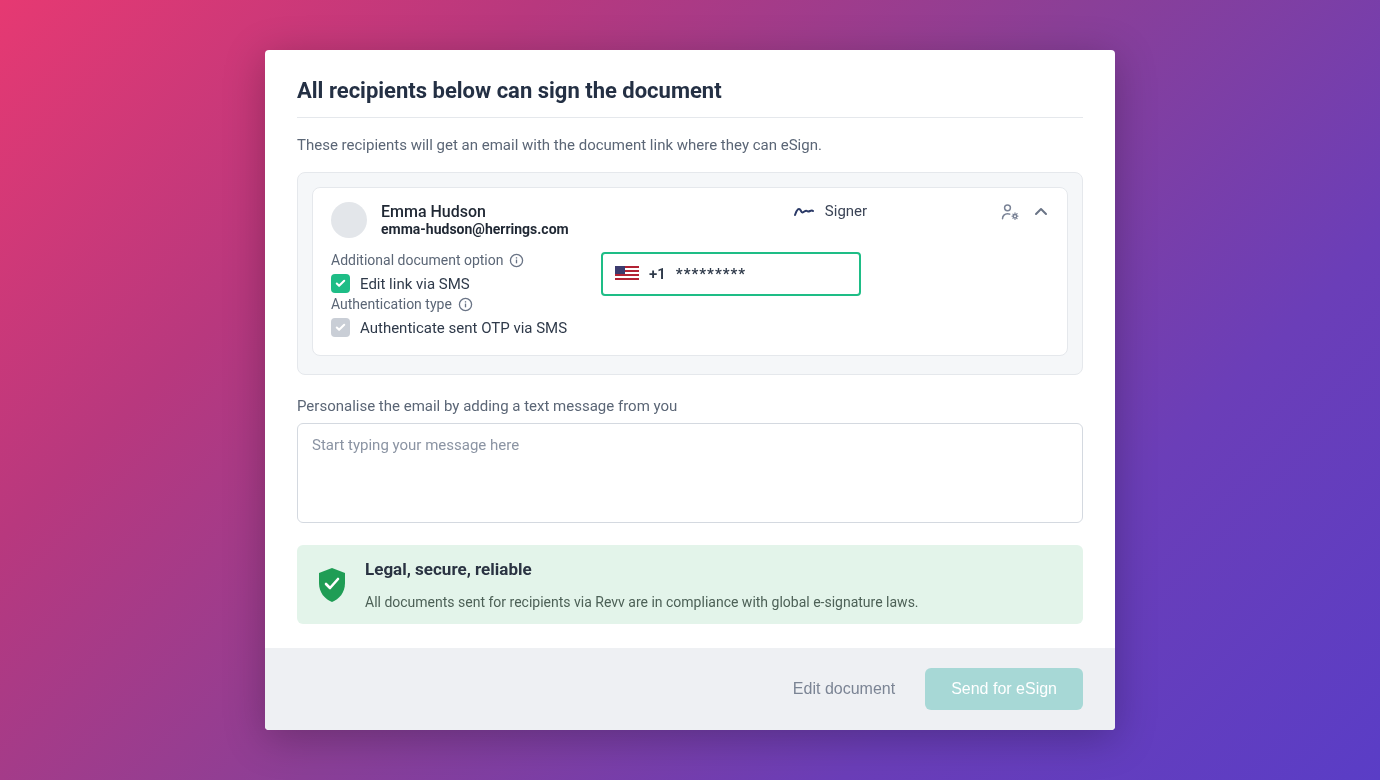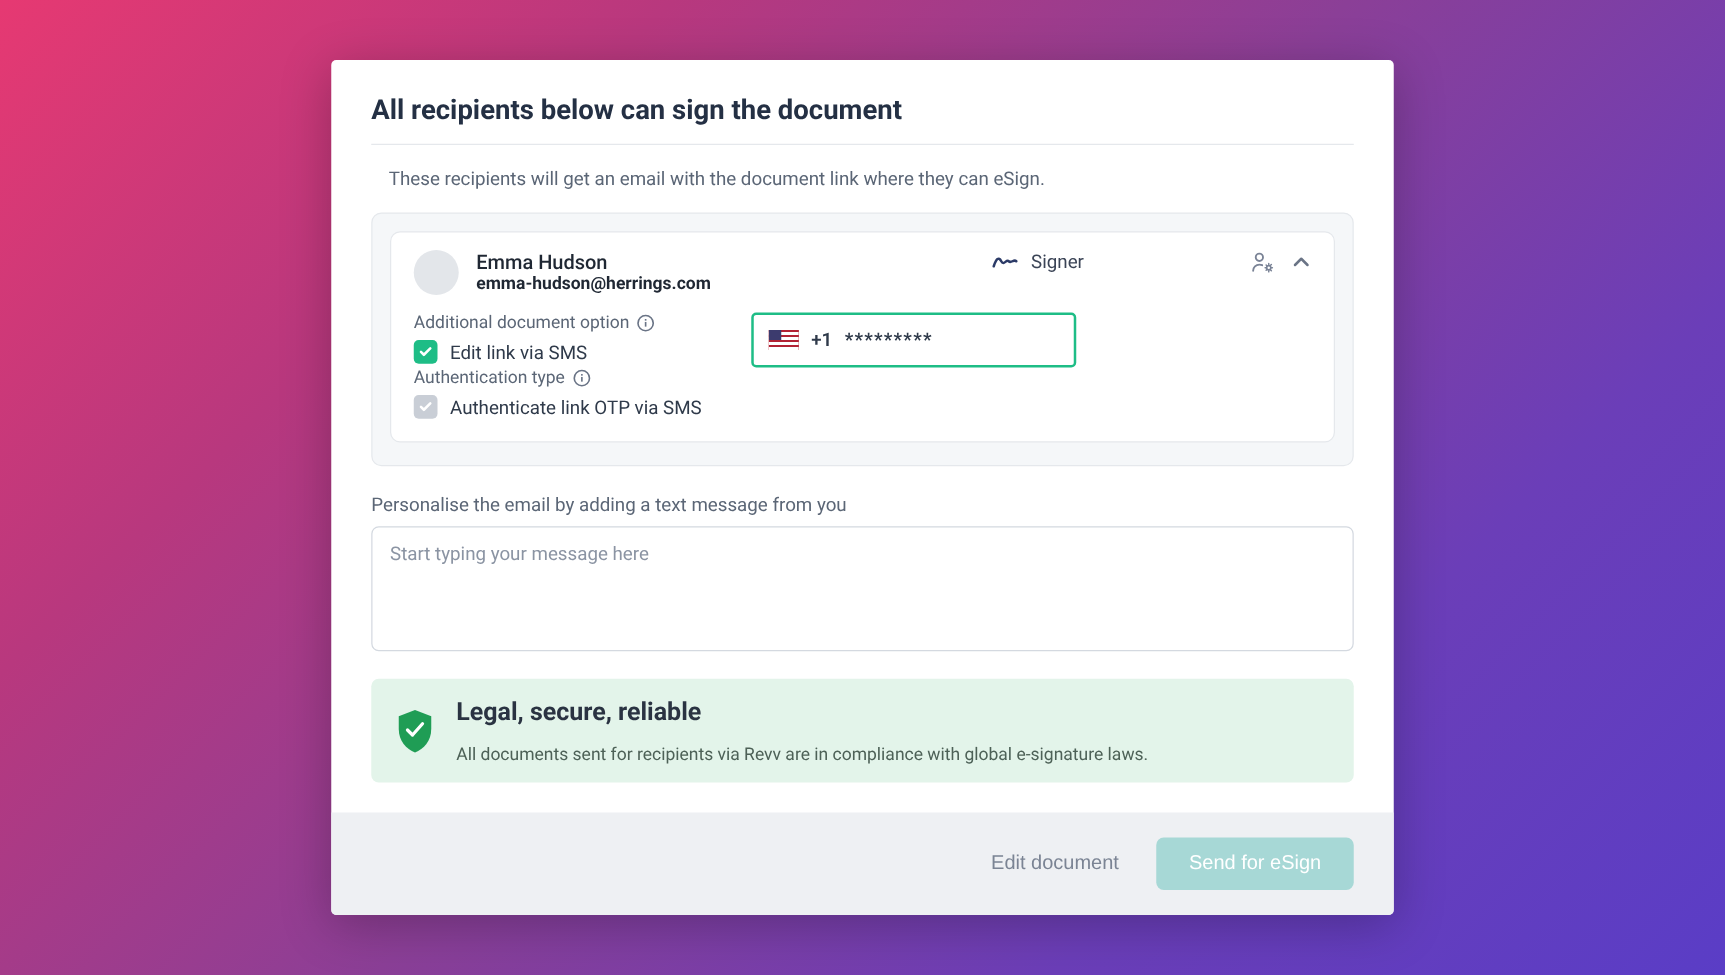--- a/index.html
+++ b/index.html
@@ -22,21 +22,21 @@
     }
     .modal-content { padding: 28px 32px 24px 32px; }
     .title {
       font-size: 22px;
       font-weight: 700;
       color: #243044;
       padding-bottom: 14px;
       border-bottom: 1px solid #e5e8ec;
       margin-bottom: 18px;
     }
-    .subtitle { font-size: 15px; color: #5b6676; margin-bottom: 18px; margin-left: 14px; }
+    .subtitle { font-size: 15px; color: #5b6676; margin-bottom: 18px; }
     .recipient-panel { background: #f5f7f9; border: 1px solid #e5e8ec; border-radius: 8px; padding: 14px 0 18px 0; }
     .recipient-card { background: #fff; border: 1px solid #e5e8ec; border-radius: 8px; margin: 0 14px; padding: 14px 18px 18px 18px; }
     .recipient-header { display: flex; align-items: flex-start; gap: 14px; }
     .avatar { width: 36px; height: 36px; border-radius: 50%; background: #e3e6ea; flex: 0 0 36px; }
     .id-block { flex: 0 0 280px; }
     .name { font-size: 16px; font-weight: 500; color: #1f2733; line-height: 1.2; }
     .email { font-size: 14px; font-weight: 700; color: #1f2733; }
     .role-block { display: flex; align-items: center; gap: 10px; flex: 1; justify-content: center; }
     .role-label { font-size: 15px; color: #3b4456; }
     .header-actions { display: flex; align-items: center; gap: 12px; color: #6a7486; }
@@ -70,21 +70,21 @@
     .personalise-label { font-size: 15px; color: #5b6676; margin: 22px 0 8px 0; }
     .message-box {
       width: 100%; height: 100px; border: 1px solid #d4d9e0; border-radius: 6px; padding: 12px 14px;
       font-size: 15px; color: #2f3a4a; resize: none; font-family: inherit;
     }
     .message-box::placeholder { color: #8b94a3; }
     .legal-banner {
       margin-top: 18px; background: #e3f4ea; border-radius: 6px; padding: 14px 18px;
       display: flex; gap: 16px; align-items: center;
     }
-    .legal-title { font-size: 20px; font-weight: 700; color: #2a3342; margin-bottom: 15px; }
+    .legal-title { font-size: 17px; font-weight: 700; color: #2a3342; margin-bottom: 15px; }
     .legal-sub { font-size: 14px; color: #4d6157; }
     .footer {
       background: #eef0f3; padding: 20px 32px; display: flex; justify-content: flex-end; gap: 26px; align-items: center;
     }
     .btn-link { background: none; border: none; font-size: 16px; color: #7b8494; cursor: pointer; padding: 8px 4px; }
     .btn-primary {
       background: #a7d8d6; color: #fff; font-size: 16px; font-weight: 500; border: none; border-radius: 6px;
       padding: 12px 26px; cursor: pointer;
     }
     .icon-svg { display: block; }
@@ -162,21 +162,21 @@
               <rect x="7.3" y="7" width="1.4" height="4" fill="#6a7486"></rect>
               <rect x="7.3" y="4.5" width="1.4" height="1.4" fill="#6a7486"></rect>
             </svg>
           </div>
           <label class="opt-check">
             <span class="checkbox unchecked">
               <svg width="13" height="13" viewBox="0 0 14 14">
                   <path d="M3 7l2.5 2.5L11 4" stroke="#fff" stroke-width="2.2" fill="none" stroke-linecap="round" stroke-linejoin="round"></path>
                 </svg>
             </span>
-            <span>Authenticate link OTP via SMS</span>
+            <span>Authenticate sent OTP via SMS</span>
           </label>
         </div>
       </div>
     </div>
 
     <div class="personalise-label">Personalise the email by adding a text message from you</div>
     <textarea class="message-box" placeholder="Start typing your message here" style=""></textarea>
 
     <div class="legal-banner">
       <span>

